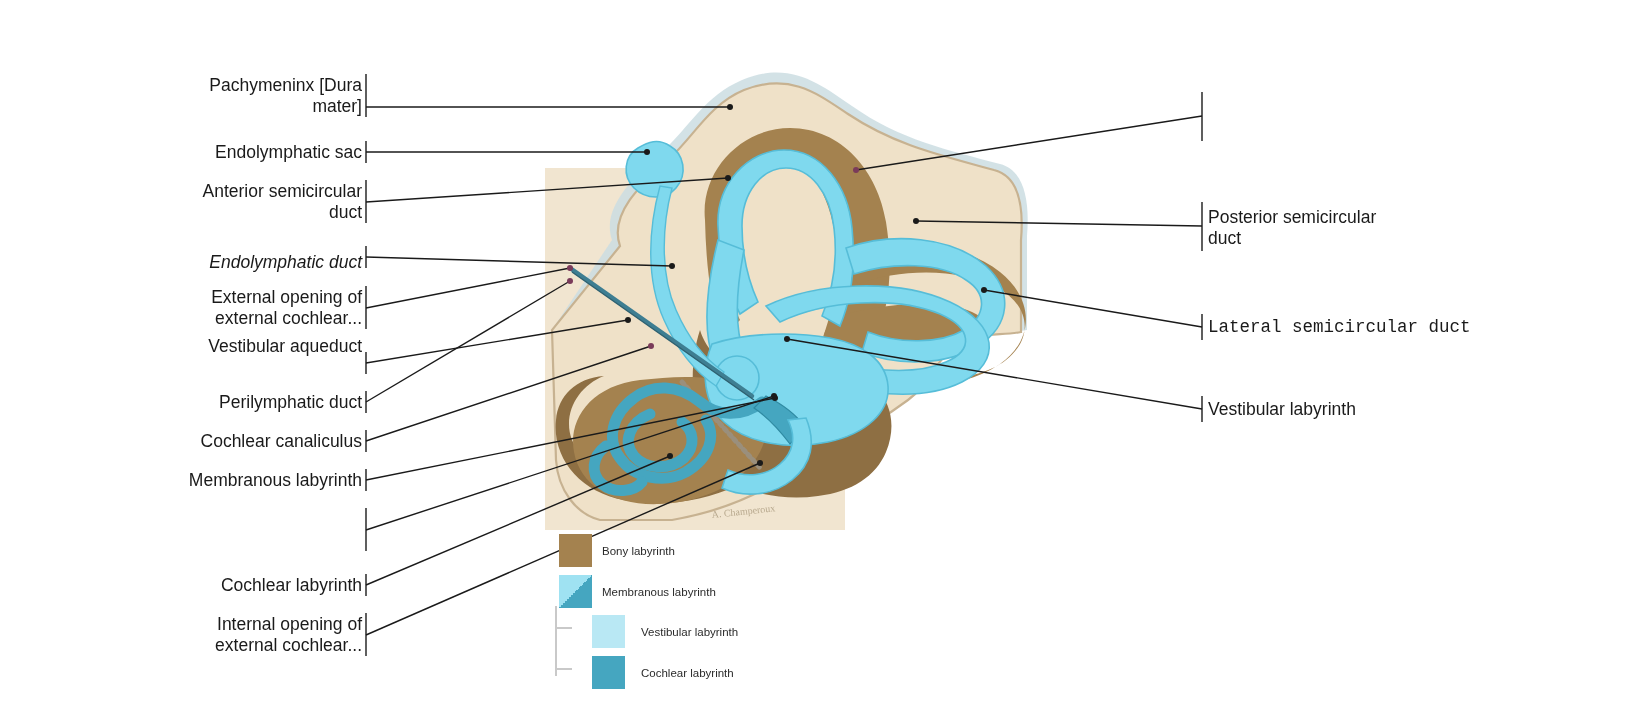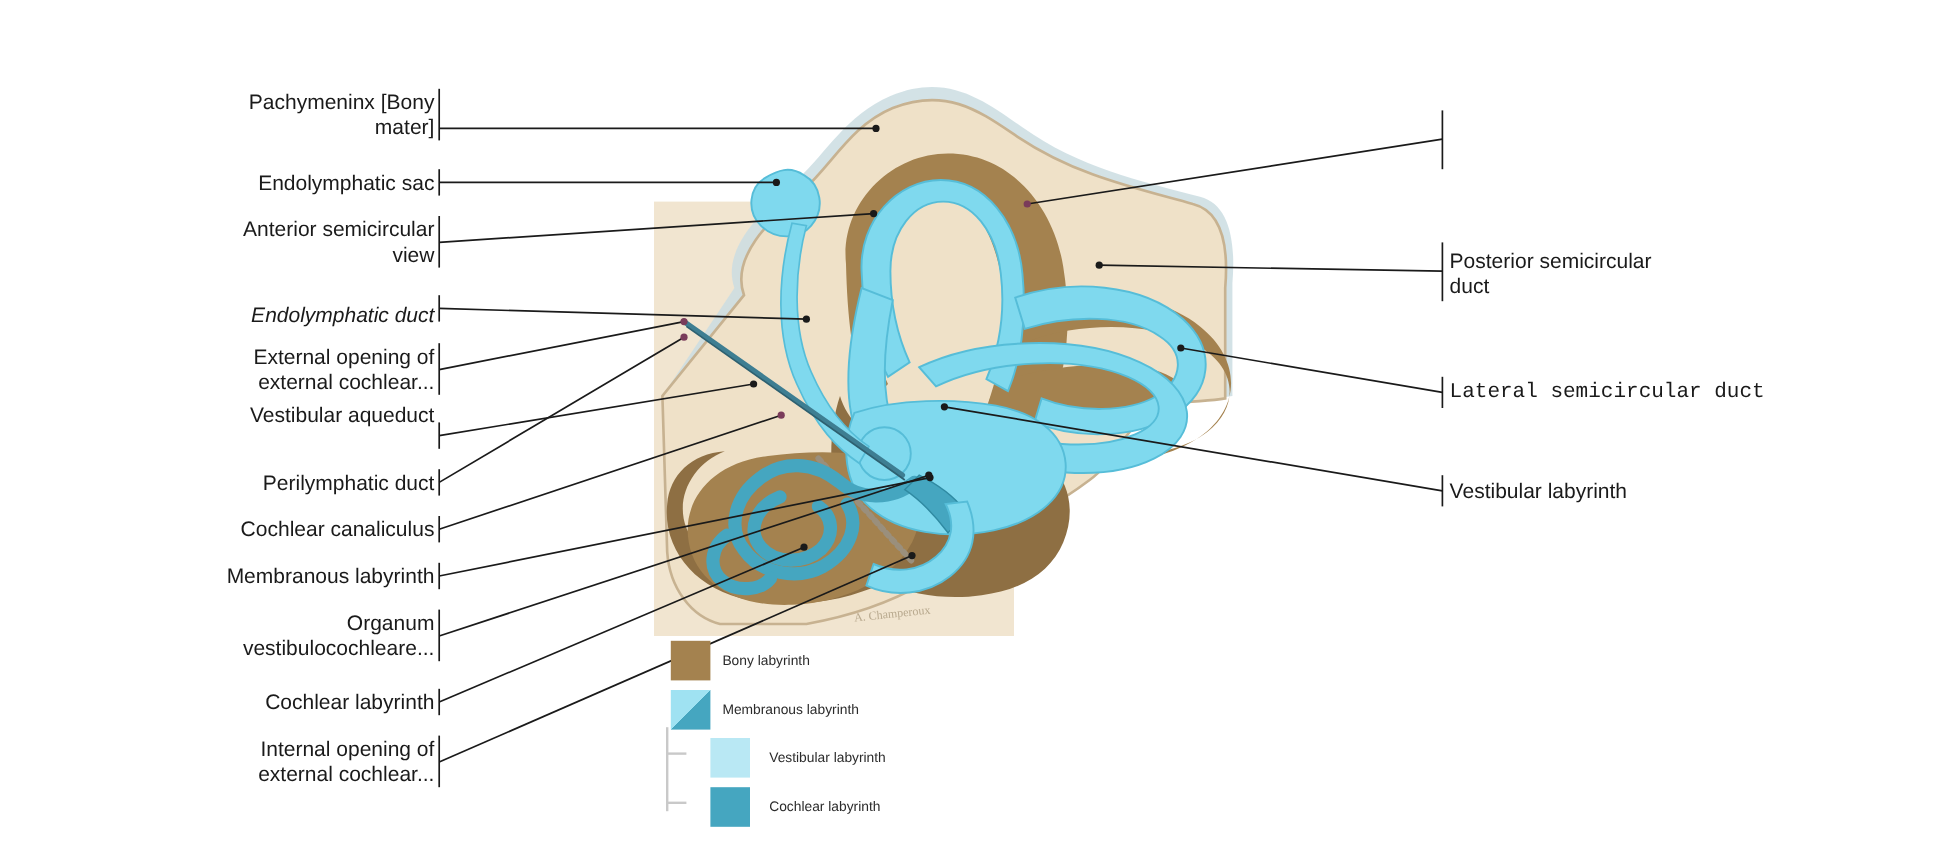--- a/index.html
+++ b/index.html
@@ -224,34 +224,32 @@
       <circle cx="787" cy="339" r="3"></circle>
     </g>
 
     <g stroke="#c9c9c9" stroke-width="2" fill="none">
       <path d="M556,606 L556,676"></path>
       <path d="M556,628 L572,628"></path>
       <path d="M556,669 L572,669"></path>
     </g>
   </svg>
 
-  <div class="lbl lbl-left" style="right:1268px;top:75px;">Pachymeninx [Bony
+  <div class="lbl lbl-left" style="right:1268px;top:75px;">Pachymeninx [Dura
 mater]</div>
   <div class="lbl lbl-left" style="right:1268px;top:142px;">Endolymphatic sac</div>
   <div class="lbl lbl-left" style="right:1268px;top:181px;">Anterior semicircular
-view</div>
+duct</div>
   <div class="lbl lbl-left" style="right:1268px;top:252px;font-style:italic;">Endolymphatic duct</div>
   <div class="lbl lbl-left" style="right:1268px;top:287px;">External opening of
 external cochlear...</div>
   <div class="lbl lbl-left" style="right:1268px;top:336px;margin-left:12px;">Vestibular aqueduct</div>
   <div class="lbl lbl-left" style="right:1268px;top:392px;">Perilymphatic duct</div>
   <div class="lbl lbl-left" style="right:1268px;top:431px;">Cochlear canaliculus</div>
   <div class="lbl lbl-left" style="right:1268px;top:470px;">Membranous labyrinth</div>
-  <div class="lbl lbl-left" style="right:1268px;top:509px;">Organum
-vestibulocochleare...</div>
   <div class="lbl lbl-left" style="right:1268px;top:575px;">Cochlear labyrinth</div>
   <div class="lbl lbl-left" style="right:1268px;top:614px;">Internal opening of
 external cochlear...</div>
 
   <div class="lbl lbl-right" style="left:1208px;top:207px;">Posterior semicircular
 duct</div>
   <div class="lbl lbl-right" style="left:1208px;top:317px;font-family:Liberation Mono, monospace;">Lateral semicircular duct</div>
   <div class="lbl lbl-right" style="left:1208px;top:399px;">Vestibular labyrinth</div>
 
   <div id="legend">

